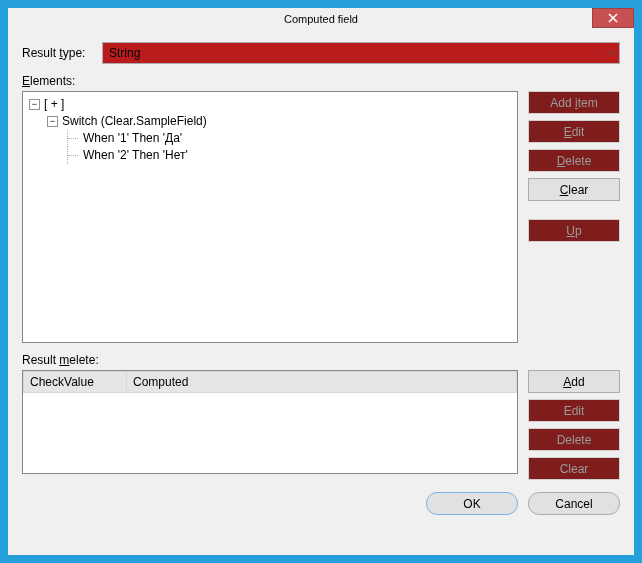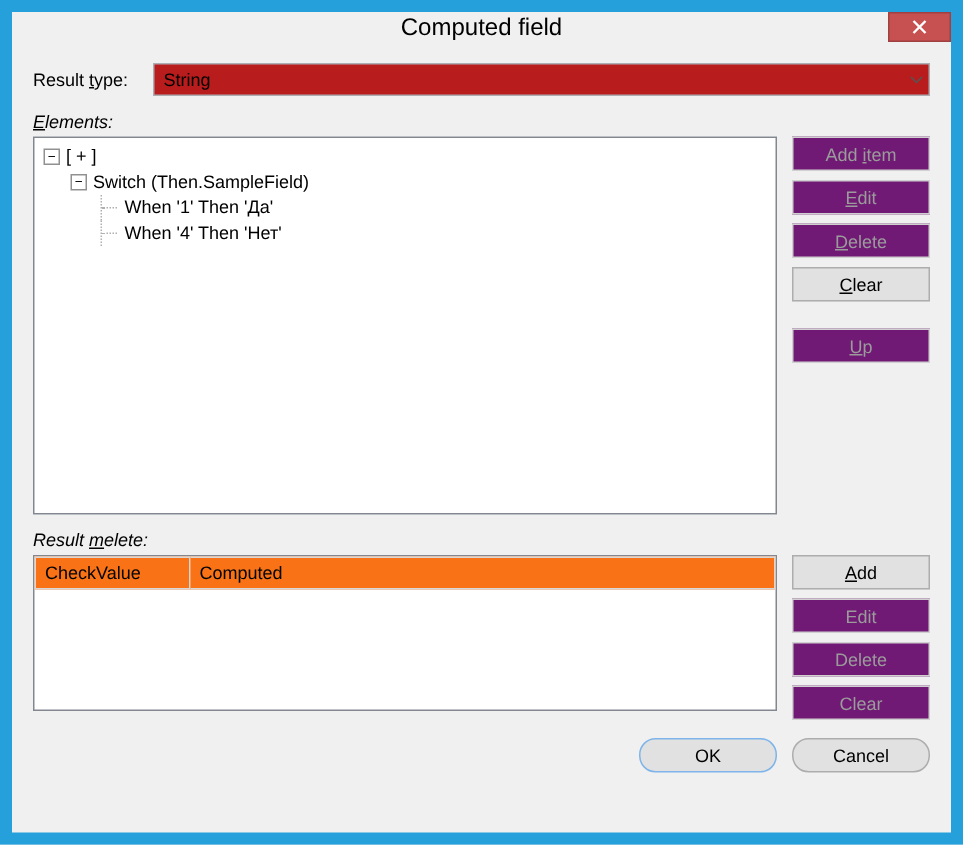--- a/index.html
+++ b/index.html
@@ -21,21 +21,21 @@
   }
   .titlebar {
     height: 22px;
     background: #f0f0f0;
     display: flex;
     align-items: center;
     justify-content: center;
     position: relative;
   }
   .titlebar .title {
-    font-size: 16px;
+    font-size: 11px;
     color: #000;
   }
   .close-btn {
     position: absolute;
     right: 0; top: 0;
     width: 42px; height: 20px;
     background: #c75050;
     display: flex; align-items: center; justify-content: center;
     border: 1px solid #a04040;
     cursor: pointer;
@@ -64,21 +64,20 @@
     padding: 0 6px;
     position: relative;
     cursor: pointer;
   }
   .select-wrap .chev {
     position: absolute; right: 4px; top: 50%;
     transform: translateY(-50%);
   }
   .section-label {
     margin-bottom: 3px;
-    font-style: italic;
   }
   .work-row {
     display: flex;
     gap: 10px;
   }
   .tree-box {
     flex: 1;
     background: #fff;
     border: 1px solid #828790;
     padding: 4px 2px;
@@ -101,21 +100,21 @@
     height: 23px;
     background: #e1e1e1;
     border: 1px solid #adadad;
     font: inherit;
     color: #000;
     cursor: pointer;
     padding: 0;
   }
   button.winbtn:disabled {
     color: #9b9b9b;
-    background: #701a75;
+    background: #7f1d1d;
     border-color: #d0d0d0;
     cursor: default;
   }
   button.winbtn.primary {
     border-color: #7eb4ea;
   }
   .btn-spacer { height: 6px; }
   
   .tree {
     font-size: 12px;
@@ -160,21 +159,21 @@
     background: #fff;
     height: 22px;
     align-items: stretch;
   }
   .tbl-header .col {
     border: 1px solid #d8d8d8;
     border-left: none;
     display: flex; align-items: center;
     padding: 0 6px;
     font-size: 12px;
-    background: #f97316;
+    background: #e5e5e5;
   }
   .tbl-header .col:first-child { border-left: 1px solid #d8d8d8; width: 104px; }
   .tbl-header .col:last-child { flex: 1; }
   .tbl-body { flex: 1; }
   
   .footer {
     display: flex; justify-content: flex-end;
     gap: 10px;
     padding-top: 12px;
   }
@@ -218,29 +217,29 @@
       </div>
       <div class="work-row">
         <div class="tree-box elements">
           <div class="tree">
             <div class="tree-node indent0">
               <span class="exp">−</span>
               <span>[ + ]</span>
             </div>
             <div class="tree-node indent1">
               <span class="exp">−</span>
-              <span>Switch (Then.SampleField)</span>
+              <span>Switch (Clear.SampleField)</span>
             </div>
             <div class="tree-node indent2">
               <span class="leaf-dots"></span>
               <span>When '1' Then 'Да'</span>
             </div>
             <div class="tree-node indent2">
               <span class="leaf-dots"></span>
-              <span>When '4' Then 'Нет'</span>
+              <span>When '2' Then 'Нет'</span>
             </div>
           </div>
         </div>
         <div class="btn-col">
           <button class="winbtn" disabled="">
             <span>Add </span><span class="under">i</span><span>tem</span>
           </button>
           <button class="winbtn" disabled="">
             <span class="under">E</span><span>dit</span>
           </button>

